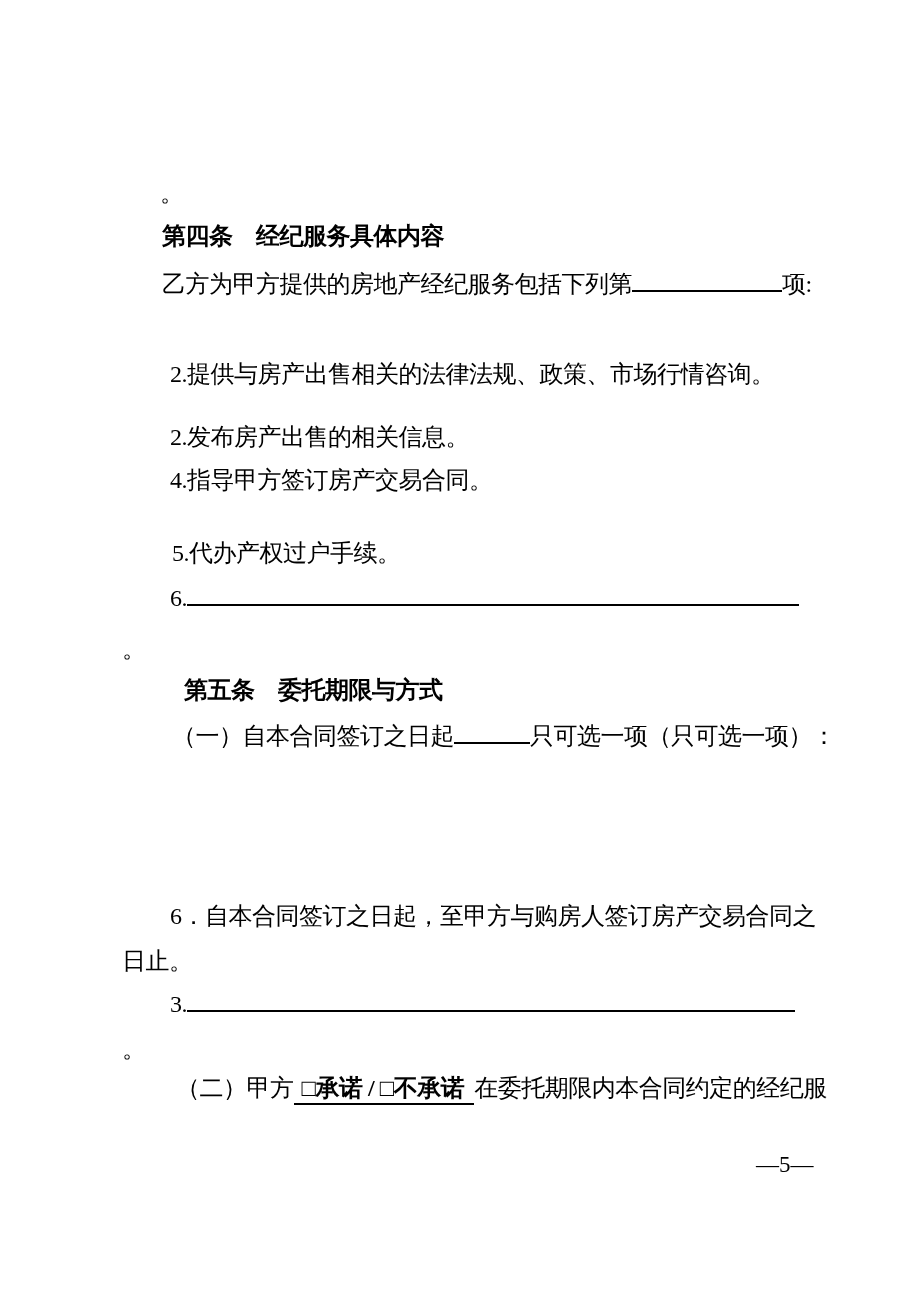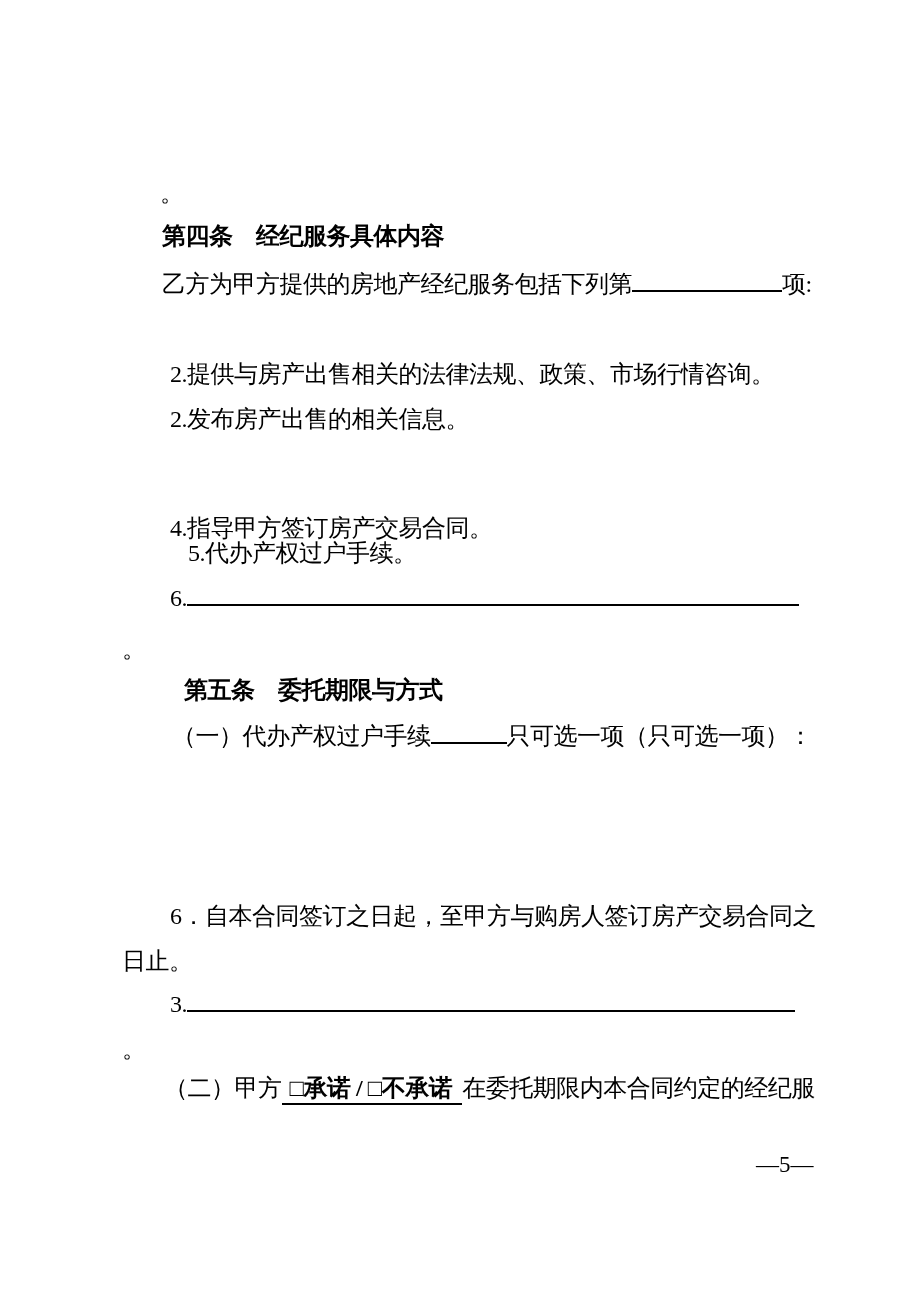--- a/index.html
+++ b/index.html
@@ -43,46 +43,46 @@
 
   <div class="ln" style="left:160px;top:176px">。</div>
 
   <div class="ln" style="left:162px;top:266px">
     <span>乙方为甲方提供的房地产经纪服务包括下列第</span><span class="blank" style="width:150px"></span><span>项:</span>
   </div>
 
   <div class="ln bold" style="left:162px;top:219px">第四条　经纪服务具体内容</div>
 
   <div class="ln" style="left:170px;top:357px">2.提供与房产出售相关的法律法规、政策、市场行情咨询。</div>
-  <div class="ln" style="left:170px;top:402px">2.发布房产出售的相关信息。</div>
-  <div class="ln" style="left:170px;top:511px">4.指导甲方签订房产交易合同。</div>
-  <div class="ln" style="left:188px;top:536px">5.代办产权过户手续。</div>
+  <div class="ln" style="left:170px;top:420px">2.发布房产出售的相关信息。</div>
+  <div class="ln" style="left:170px;top:463px">4.指导甲方签订房产交易合同。</div>
+  <div class="ln" style="left:172px;top:536px">5.代办产权过户手续。</div>
 
   <div class="ln" style="left:170px;top:580px">
     <span>6.</span><span class="blank" style="width:612px"></span>
   </div>
 
   <div class="ln" style="left:122px;top:632px">。</div>
 
   <div class="ln bold" style="left:184px;top:673px">第五条　委托期限与方式</div>
 
   <div class="ln" style="left:172px;top:718px">
-    <span>（一）代办产权过户手续</span><span class="blank" style="width:76px"></span><span>只可选一项（只可选一项）：</span>
+    <span>（一）自本合同签订之日起</span><span class="blank" style="width:76px"></span><span>只可选一项（只可选一项）：</span>
   </div>
 
 
 
   <div class="ln" style="left:170px;top:899px">6．自本合同签订之日起，至甲方与购房人签订房产交易合同之</div>
   <div class="ln" style="left:122px;top:944px">日止。</div>
 
   <div class="ln" style="left:170px;top:986px">
     <span>3.</span><span class="blank" style="width:608px"></span>
   </div>
 
   <div class="ln" style="left:122px;top:1032px">。</div>
 
-  <div class="ln" style="left:164px;top:1071px">
+  <div class="ln" style="left:176px;top:1071px">
     <span>（二）甲方</span><span class="choice"><span>□</span><span>承诺</span><span> / </span><span>□</span><span>不承诺</span></span><span>在委托期限内本合同约定的经纪服</span>
   </div>
 
   <div class="pagenum" style="left:756px;top:1152px">—5—</div>
 
 </div>
 
 </body></html>

